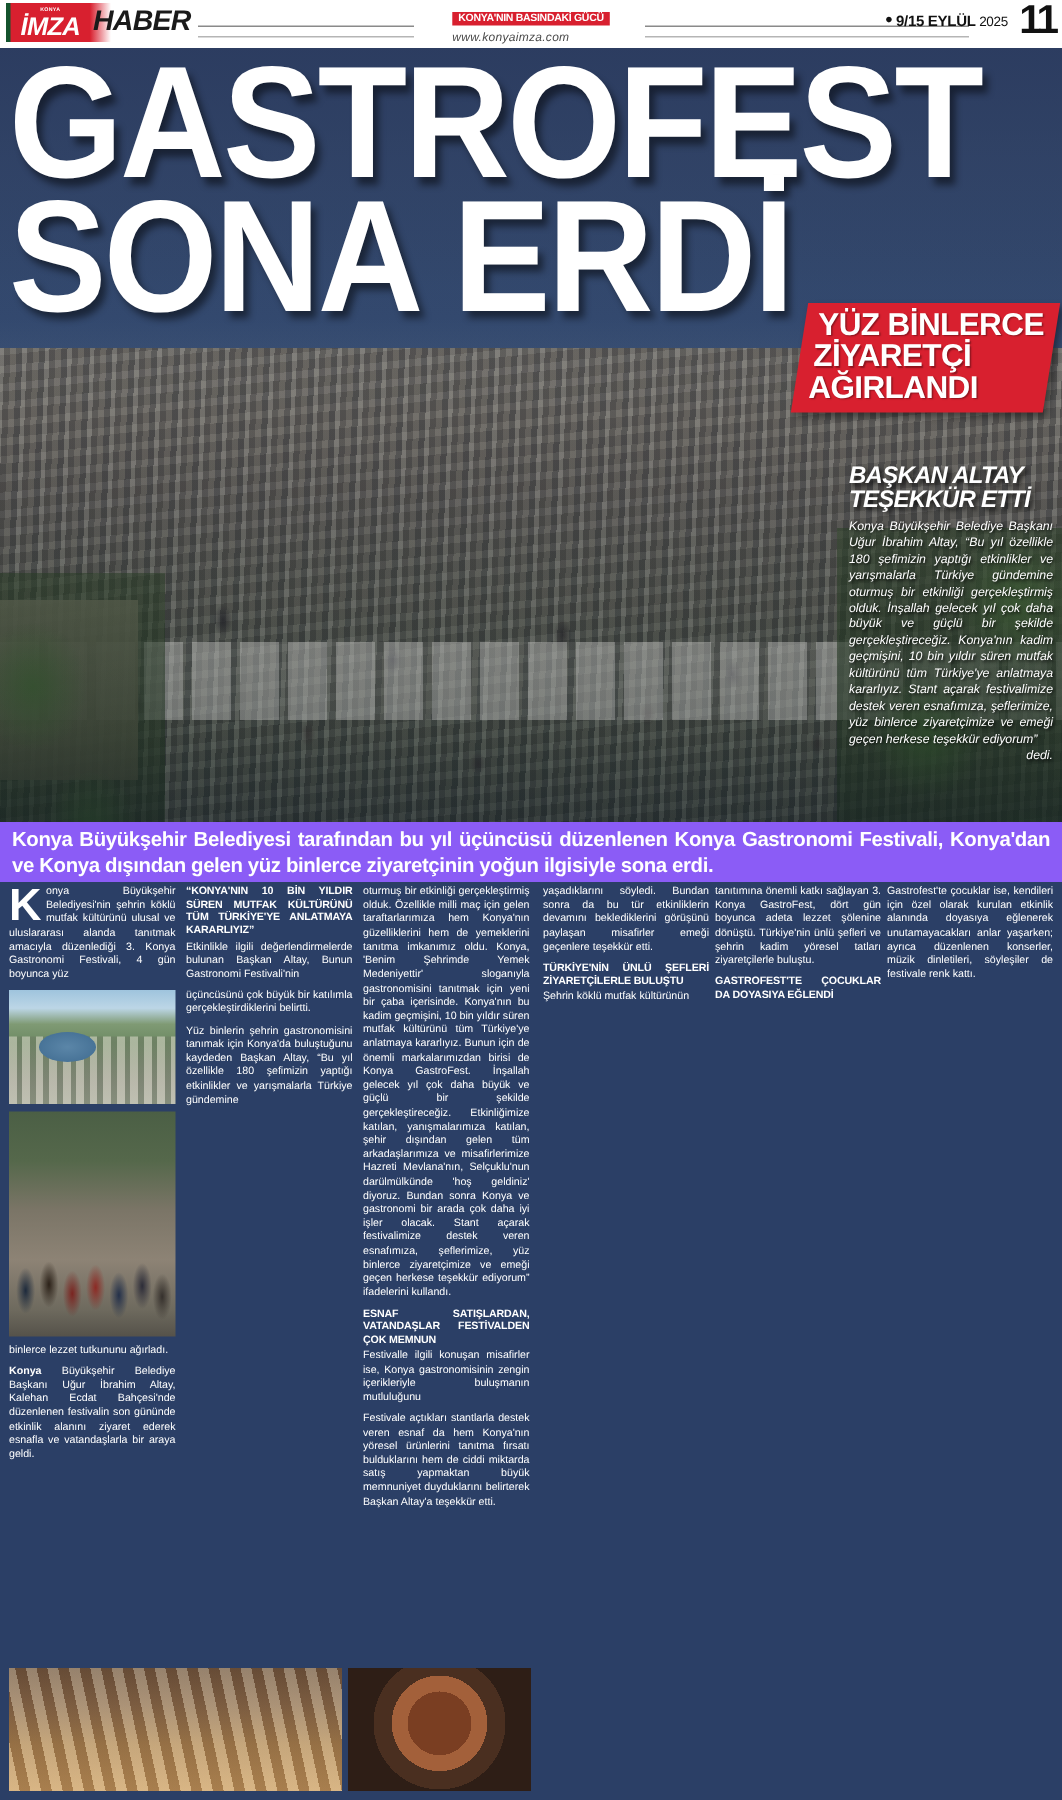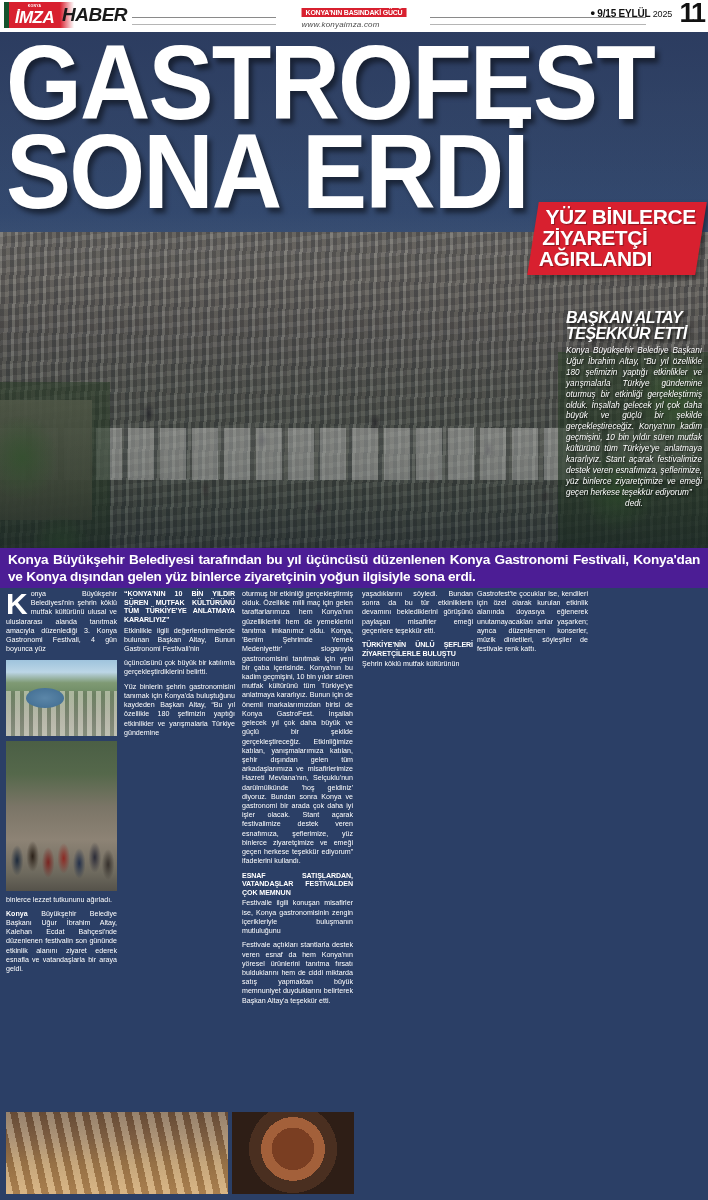--- a/index.html
+++ b/index.html
@@ -11,21 +11,21 @@
     overflow: hidden;
   }
   .page { position: relative; width: 708px; height: 1200px; background: #fff; }
 
   
   .masthead { position: relative; height: 32px; background: #fff; }
   .logo-box {
     position: absolute; left: 4px; top: 2px; width: 56px; height: 26px;
     background: #d8202f; color: #fff;
     display: flex; flex-direction: column; justify-content: center; align-items: center;
-    border-left: 5px solid #14532d;
+    border-left: 3px solid #14532d;
   }
   .logo-small { font-size: 3.5px; letter-spacing: .2px; line-height: 5px; font-weight: bold; }
   .logo-main { font-size: 17px; font-weight: bold; font-style: italic; line-height: 17px; letter-spacing: -.5px; }
   .logo-fade { position: absolute; left: 60px; top: 2px; width: 14px; height: 26px;
     background: linear-gradient(to right, #d8202f, #fff); }
   .section-name { position: absolute; left: 62px; top: 4px; font-size: 19px; font-weight: bold;
     letter-spacing: -0.5px; color: #1a1a1a; font-style: italic; }
   .rule-left { position: absolute; left: 132px; top: 17px; right: 432px; height: 0;
     border-top: 1px solid #8a8a8a; }
   .rule-left2 { position: absolute; left: 132px; top: 24px; right: 432px; height: 0;
@@ -117,25 +117,25 @@
   .redbox span { display: block; color: #fff; font-weight: bold; font-size: 21px;
     line-height: 1.0; letter-spacing: -.4px; transform: skewX(9deg);
     text-shadow: 1px 1px 1px rgba(0,0,0,.35); }
 
   
   .altay { position: absolute; right: 6px; top: 278px; width: 136px; z-index: 9; }
   .altay h2 { color: #fff; font-size: 16px; font-weight: bold; line-height: 1.0;
     letter-spacing: -.5px; text-shadow: 2px 2px 3px rgba(0,0,0,.75); margin-bottom: 4px; font-style: italic; }
   .altay p { color: #fff; font-size: 8.2px; line-height: 1.33; text-align: justify;
     text-shadow: 1px 1px 2px rgba(0,0,0,.85); font-style: italic; }
-  .altay p.last { text-align: center; }
+  .altay p.last { text-align: right; }
 
   
   .lede { position: absolute; left: 0; top: 548px; width: 708px; height: 40px;
-    background: #4c1d95; z-index: 10; padding: 3px 8px 0 8px; }
+    background: #8b5cf6; z-index: 10; padding: 3px 8px 0 8px; }
   .lede p { color: #fff; font-size: 13.6px; font-weight: bold; line-height: 1.28;
     letter-spacing: -.25px; text-align: justify; }
 
   
   .body-area { position: absolute; left: 0; top: 588px; width: 708px; height: 612px;
     background: #2b3f66; }
   .cols { position: absolute; left: 6px; top: 2px; width: 348px; height: 608px;
     display: flex; gap: 7px; }
   .cols-r { position: absolute; left: 362px; top: 2px; width: 340px; height: 84px;
     display: flex; gap: 4px; }
@@ -264,20 +264,24 @@
     </div>
 
     <div class="cols-r">
 
       <div class="col">
         <p>yaşadıklarını söyledi. Bundan sonra da bu tür etkinliklerin devamını beklediklerini görüşünü paylaşan misafirler emeği geçenlere teşekkür etti.</p>
         <p class="sub tight">TÜRKİYE'NİN ÜNLÜ ŞEFLERİ ZİYARETÇİLERLE BULUŞTU</p>
         <p>Şehrin köklü mutfak kültürünün</p>
       </div>
 
+      <div class="col">
+        <p>tanıtımına önemli katkı sağlayan 3. Konya GastroFest, dört gün boyunca adeta lezzet şölenine dönüştü. Türkiye'nin ünlü şefleri ve şehrin kadim yöresel tatları ziyaretçilerle buluştu.</p>
+        <p class="sub tight">GASTROFEST'TE ÇOCUKLAR DA DOYASIYA EĞLENDİ</p>
+      </div>
 
       <div class="col">
         <p>Gastrofest'te çocuklar ise, kendileri için özel olarak kurulan etkinlik alanında doyasıya eğlenerek unutamayacakları anlar yaşarken; ayrıca düzenlenen konserler, müzik dinletileri, söyleşiler de festivale renk kattı.</p>
       </div>
     </div>
 
     <div class="ph-bread"></div>
     <div class="ph-soup"></div>
 
   </div>

